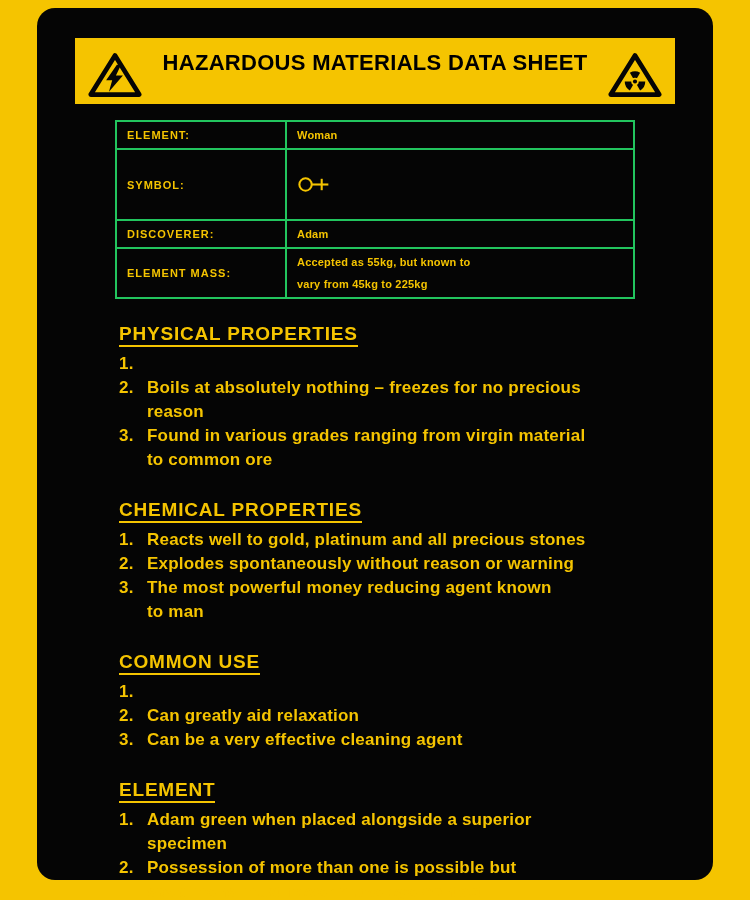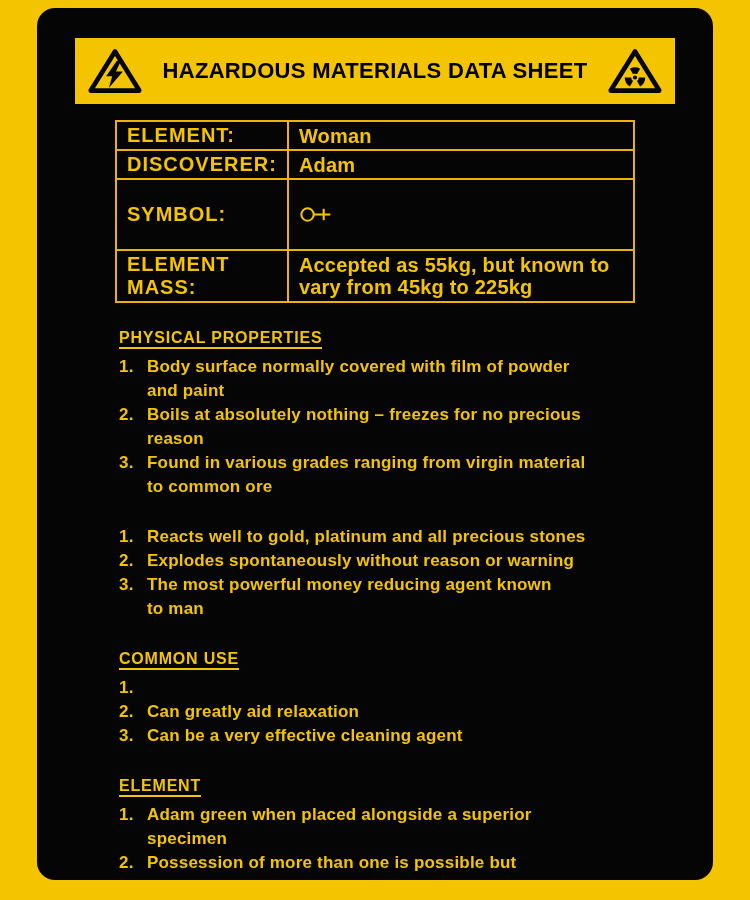--- a/index.html
+++ b/index.html
@@ -18,21 +18,21 @@
     background: #050505;
     border-radius: 18px;
     color: #F5C400;
   }
   .header-bar {
     position: absolute;
     left: 38px; top: 30px;
     width: 600px; height: 66px;
     background: #F5C400;
     display: flex;
-    align-items: center;
+    align-items: flex-start;
     padding: 12px 12px;
     gap: 6px;
   }
   .header-bar h1 {
     flex: 1;
     text-align: center;
     color: #000;
     font-size: 22px;
     letter-spacing: 0.3px;
     white-space: nowrap;
@@ -40,34 +40,34 @@
   .tri { width: 56px; height: 50px; flex: 0 0 auto; }
   .tri svg { display: block; width: 100%; height: 100%; }
 
   .content-wrap {
     position: absolute;
     left: 78px; top: 112px;
     width: 566px;
   }
   table.info { border-collapse: collapse; width: 520px; }
   table.info td {
-    border: 2px solid #eab308;
+    border: 2px solid #22c55e;
     padding: 2px 10px;
-    font-size: 20px;
+    font-size: 11px;
     vertical-align: middle;
   }
   td.lbl { width: 170px; letter-spacing: 1px; }
   td.val { white-space: pre-line; line-height: 22px; letter-spacing: 0.2px; margin-left: 28px; }
   td.val svg { display: block; margin: 1px 0; }
 
   .section { margin-top: 26px; margin-left: 4px; }
   .section.first { margin-top: 23px; }
   .heading { line-height: 24px; margin-bottom: 5px; }
   .heading span {
-    font-size: 16px;
+    font-size: 19px;
     letter-spacing: 0.8px;
     border-bottom: 2.5px solid #F5C400;
     padding-bottom: 1px;
   }
   .item {
     display: flex;
     font-size: 17px;
     line-height: 24px;
     letter-spacing: 0.2px;
   }
@@ -104,61 +104,60 @@
 
     <div class="content-wrap">
 
       <table class="info">
         <tbody>
           <tr>
             <td class="lbl">ELEMENT:</td>
             <td class="val">Woman</td>
           </tr>
           <tr>
-            <td class="lbl">DISCOVERER:</td>
-            <td class="val">Adam</td>
-          </tr>
-          <tr>
             <td class="lbl">SYMBOL:</td>
             <td class="val">
               <svg width="38" height="19" viewBox="0 0 40 20" xmlns="http://www.w3.org/2000/svg">
                 <circle cx="9" cy="10" r="6.5" fill="none" stroke="#F5C400" stroke-width="2.2"></circle>
                 <line x1="15.5" y1="10" x2="33" y2="10" stroke="#F5C400" stroke-width="2.2"></line>
                 <line x1="26" y1="4" x2="26" y2="16" stroke="#F5C400" stroke-width="2.2"></line>
               </svg>
             </td>
           </tr>
           <tr>
+            <td class="lbl">DISCOVERER:</td>
+            <td class="val">Adam</td>
+          </tr>
+          <tr>
             <td class="lbl">ELEMENT MASS:</td>
             <td class="val">Accepted as 55kg, but known to
 vary from 45kg to 225kg</td>
           </tr>
         </tbody>
       </table>
 
       <div class="section first">
         <div class="heading"><span>PHYSICAL PROPERTIES</span></div>
         <div class="item">
           <span class="num">1.</span>
-          <span class="txt">Body surface normally covered with film of powder
-and paint</span>
         </div>
         <div class="item">
           <span class="num">2.</span>
           <span class="txt">Boils at absolutely nothing – freezes for no precious
 reason</span>
         </div>
         <div class="item">
           <span class="num">3.</span>
           <span class="txt">Found in various grades ranging from virgin material
 to common ore</span>
         </div>
       </div>
 
       <div class="section">
+        <div class="heading"><span>CHEMICAL PROPERTIES</span></div>
         <div class="item">
           <span class="num">1.</span>
           <span class="txt">Reacts well to gold, platinum and all precious stones</span>
         </div>
         <div class="item">
           <span class="num">2.</span>
           <span class="txt">Explodes spontaneously without reason or warning</span>
         </div>
         <div class="item">
           <span class="num">3.</span>

